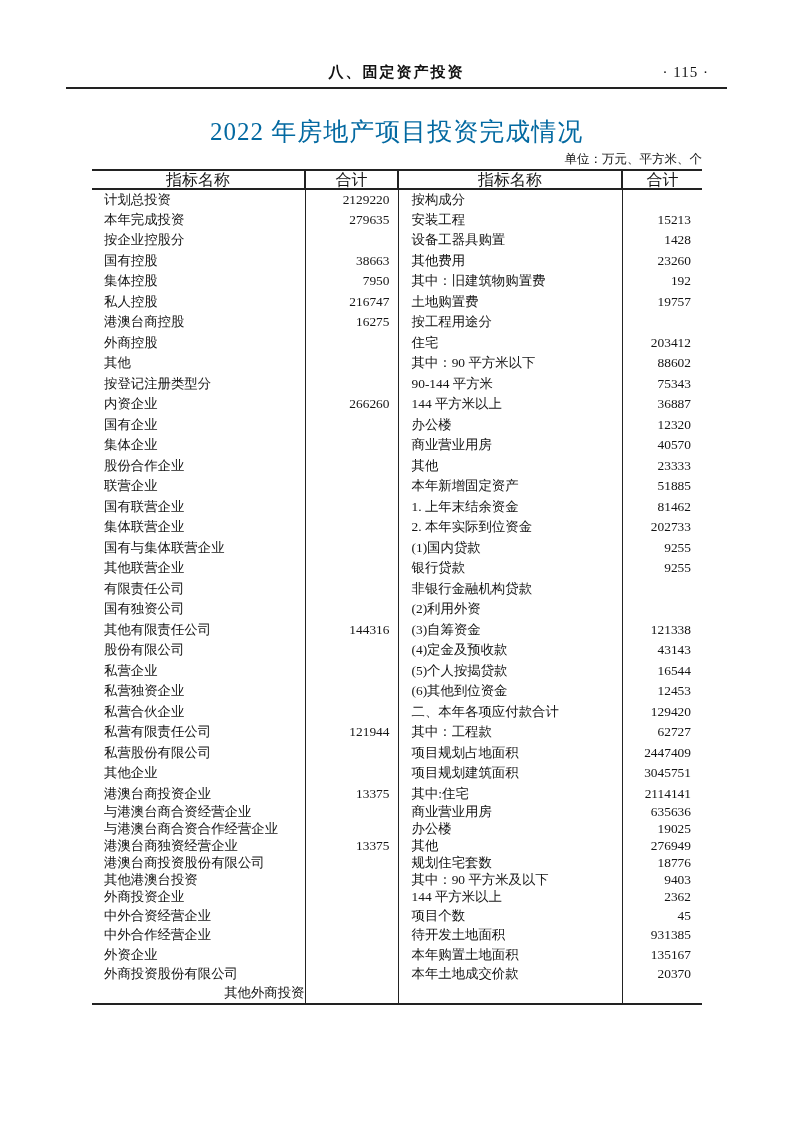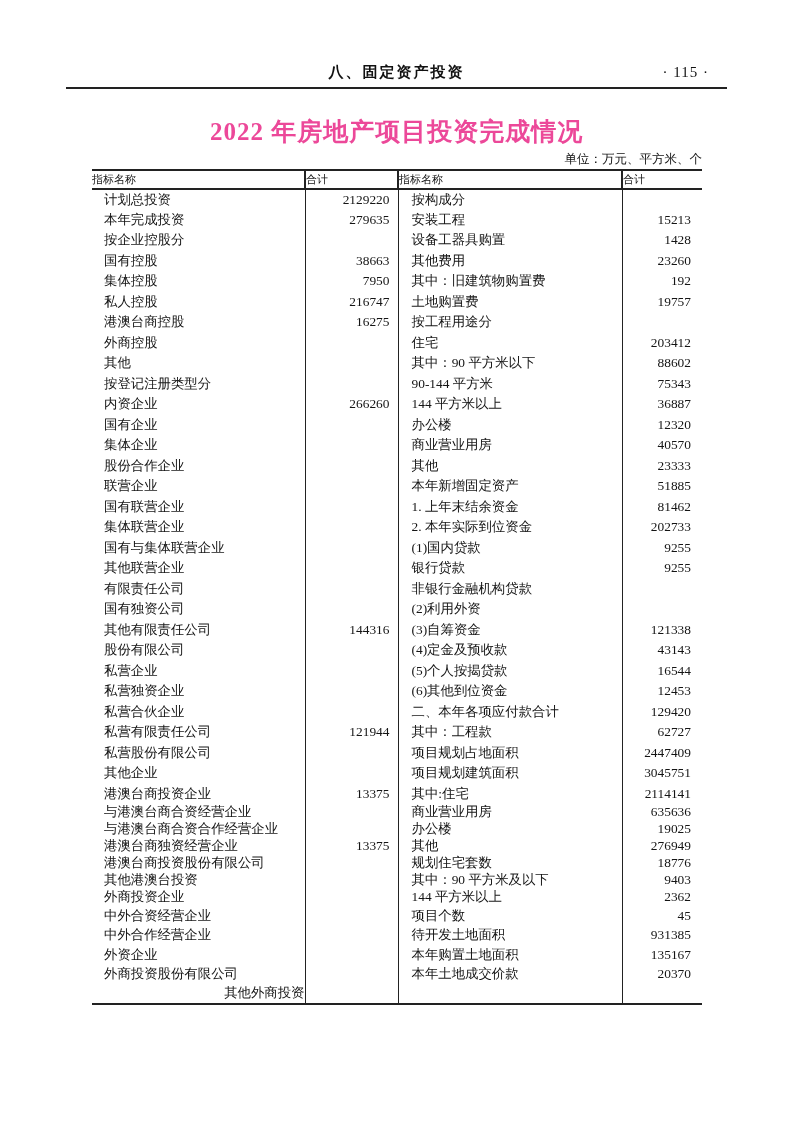--- a/index.html
+++ b/index.html
@@ -31,22 +31,22 @@
     font-size:15px; letter-spacing:1px; color:#111;
   }
   .head-rule {
     position:absolute; top:87px; left:66px; right:66px;
     border-top:2px solid #222;
   }
   
   .doc-title {
     position:absolute; top:115px; left:0; width:100%;
     text-align:center;
-    font-size:25px; font-weight:700; letter-spacing:1px;
-    color:#ec4899;
+    font-size:25px; font-weight:400; letter-spacing:1px;
+    color:#0369a1;
   }
   
   .unit-note {
     position:absolute; top:151px; left:92px; width:610px;
     text-align:right;
     font-size:12.5px; color:#111;
   }
   
   table.stat {
     position:absolute; top:169px; left:92px;
@@ -54,22 +54,22 @@
     border-collapse:collapse;
     table-layout:fixed;
     font-size:13.4px;
     color:#141414;
   }
   table.stat thead th {
     height:19px;
     border-top:2px solid #222;
     border-bottom:2px solid #222;
     font-weight:normal;
-    text-align:left;
-    font-size:11px;
+    text-align:center;
+    font-size:16px;
     line-height:1;
     padding:0;
   }
   table.stat thead th.sep { border-right:2px solid #222; }
   table.stat td {
     height:inherit;
     vertical-align:middle;
     line-height:1.05;
     white-space:nowrap;
     overflow:hidden;

